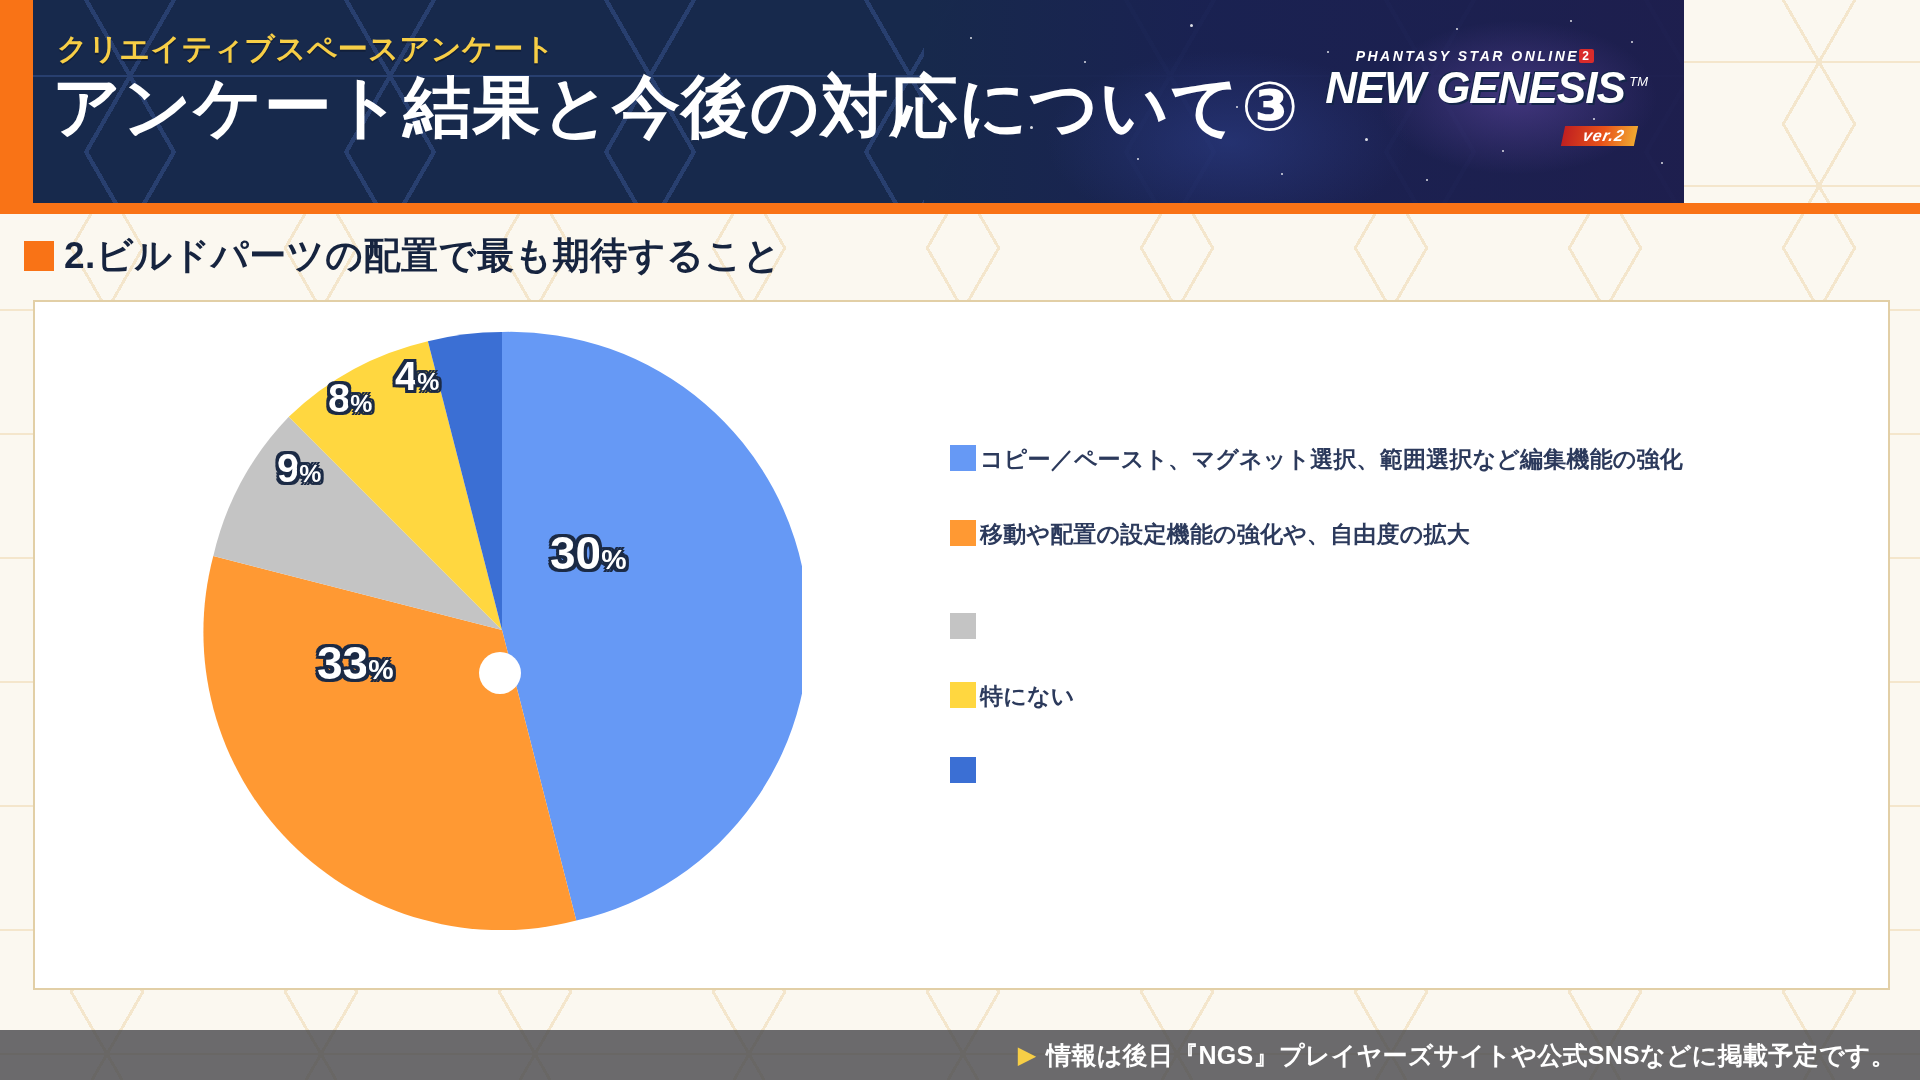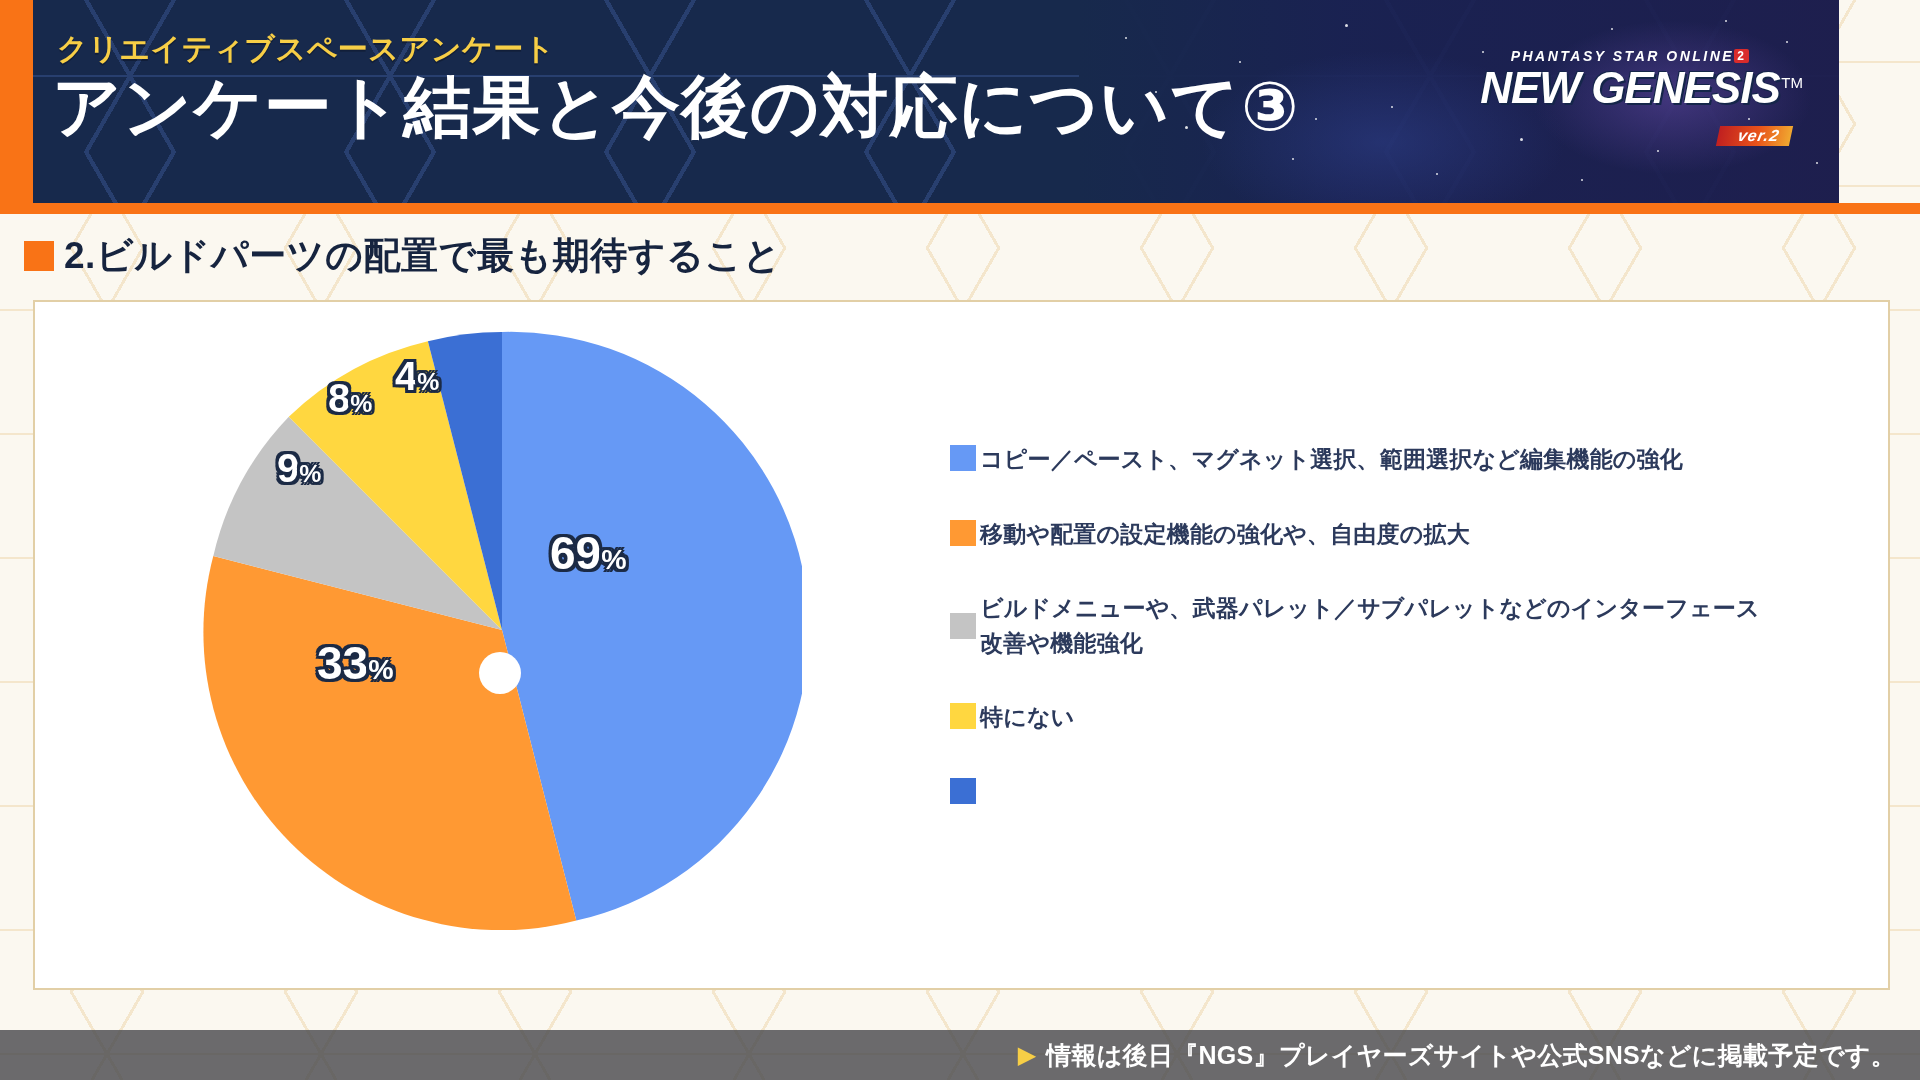--- a/index.html
+++ b/index.html
@@ -20,21 +20,21 @@
       linear-gradient(120deg, transparent 49.4%, #EFD9AF 49.4%, #EFD9AF 50.6%, transparent 50.6%),
       linear-gradient(60deg,  transparent 49.4%, #EFD9AF 49.4%, #EFD9AF 50.6%, transparent 50.6%),
       linear-gradient(0deg,   transparent 49.2%, #EFD9AF 49.2%, #EFD9AF 50.8%, transparent 50.8%);
     background-size:214px 124px, 214px 124px, 214px 124px;
     opacity:.55;
     pointer-events:none;
   }
 
   
   .header {
-    position:absolute; left:0; top:0; width:1839px; height:203px;
+    position:absolute; left:0; top:0; width:1684px; height:203px;
     background:#17294C;
     overflow:hidden;
   }
   .header-hex {
     position:absolute; inset:0;
     background-image:
       linear-gradient(120deg, transparent 49.3%, #2B4476 49.3%, #2B4476 50.7%, transparent 50.7%),
       linear-gradient(60deg,  transparent 49.3%, #2B4476 49.3%, #2B4476 50.7%, transparent 50.7%),
       linear-gradient(0deg,   transparent 49.1%, #2B4476 49.1%, #2B4476 50.9%, transparent 50.9%);
     background-size:260px 152px, 260px 152px, 260px 152px;
@@ -96,21 +96,21 @@
   }
   .logo-ver {
     position:absolute; right:4px; bottom:-4px;
     background:linear-gradient(90deg,#C02020,#E8531A 55%,#F0A830);
     color:#ffffff; font-style:italic; font-weight:bold;
     font-size:16px; padding:1px 12px 1px 20px;
     transform:skewX(-12deg);
     letter-spacing:1px;
   }
   .logo-tm {
-    position:absolute; right:-8px; top:26px; font-size:15px; color:#fff;
+    position:absolute; right:-8px; top:26px; font-size:13px; color:#fff;font-style:italic;
   }
 
   
   .section-head {
     position:absolute; left:24px; top:231px;
     display:flex; align-items:center; gap:10px;justify-content:space-between;
   }
   .section-marker {
     width:30px; height:30px; background:#F97316; flex:none;
   }
@@ -249,21 +249,21 @@
 
       <path d="M300,300 L11.3,226.0 A298,298 0 0,1 86.8,86.8 Z" fill="#C4C4C4"></path>
 
       <path d="M300,300 L86.8,86.8 A298,298 0 0,1 225.9,11.3 Z" fill="#FFD740"></path>
 
       <path d="M300,300 L225.9,11.3 A298,298 0 0,1 300,2 Z" fill="#3B6FD4"></path>
     </svg>
     <div class="pie-hole"></div>
 
     <div class="slice-label" style="left:348px;top:200px;font-size:46px">
-      <span>69</span><span class="pct">%</span>
+      <span>30</span><span class="pct">%</span>
     </div>
     <div class="slice-label" style="left:115px;top:310px;font-size:46px">
       <span>33</span><span class="pct">%</span>
     </div>
     <div class="slice-label" style="left:75px;top:118px;font-size:40px">
       <span>9</span><span class="pct">%</span>
     </div>
     <div class="slice-label" style="left:126px;top:48px;font-size:40px">
       <span>8</span><span class="pct">%</span>
     </div>
@@ -279,24 +279,20 @@
       <span class="legend-text">コピー／ペースト、マグネット選択、範囲選択など編集機能の強化</span>
     </div>
 
     <div class="legend-row">
       <span class="legend-swatch" style="background:#FF9933"></span>
       <span class="legend-text">移動や配置の設定機能の強化や、自由度の拡大</span>
     </div>
 
     <div class="legend-row tall">
       <span class="legend-swatch" style="background:#C4C4C4"></span>
-      <span class="legend-text">
-        <span>ビルドメニューや、武器パレット／サブパレットなどのインターフェース</span><br>
-        <span>改善や機能強化</span>
-      </span>
     </div>
 
     <div class="legend-row">
       <span class="legend-swatch" style="background:#FFD740"></span>
       <span class="legend-text">特にない</span>
     </div>
 
     <div class="legend-row">
       <span class="legend-swatch" style="background:#3B6FD4"></span>
     </div>

